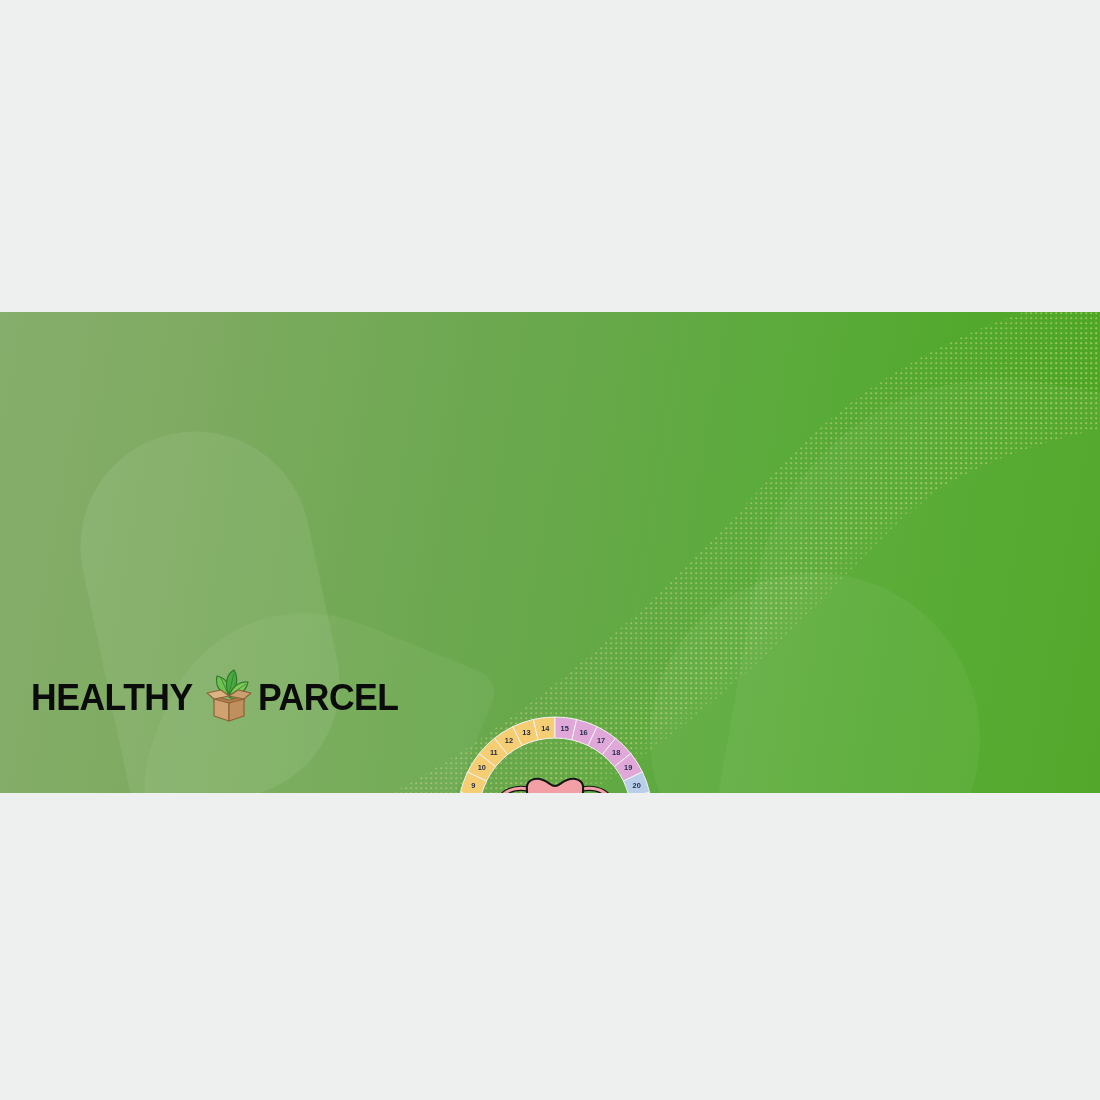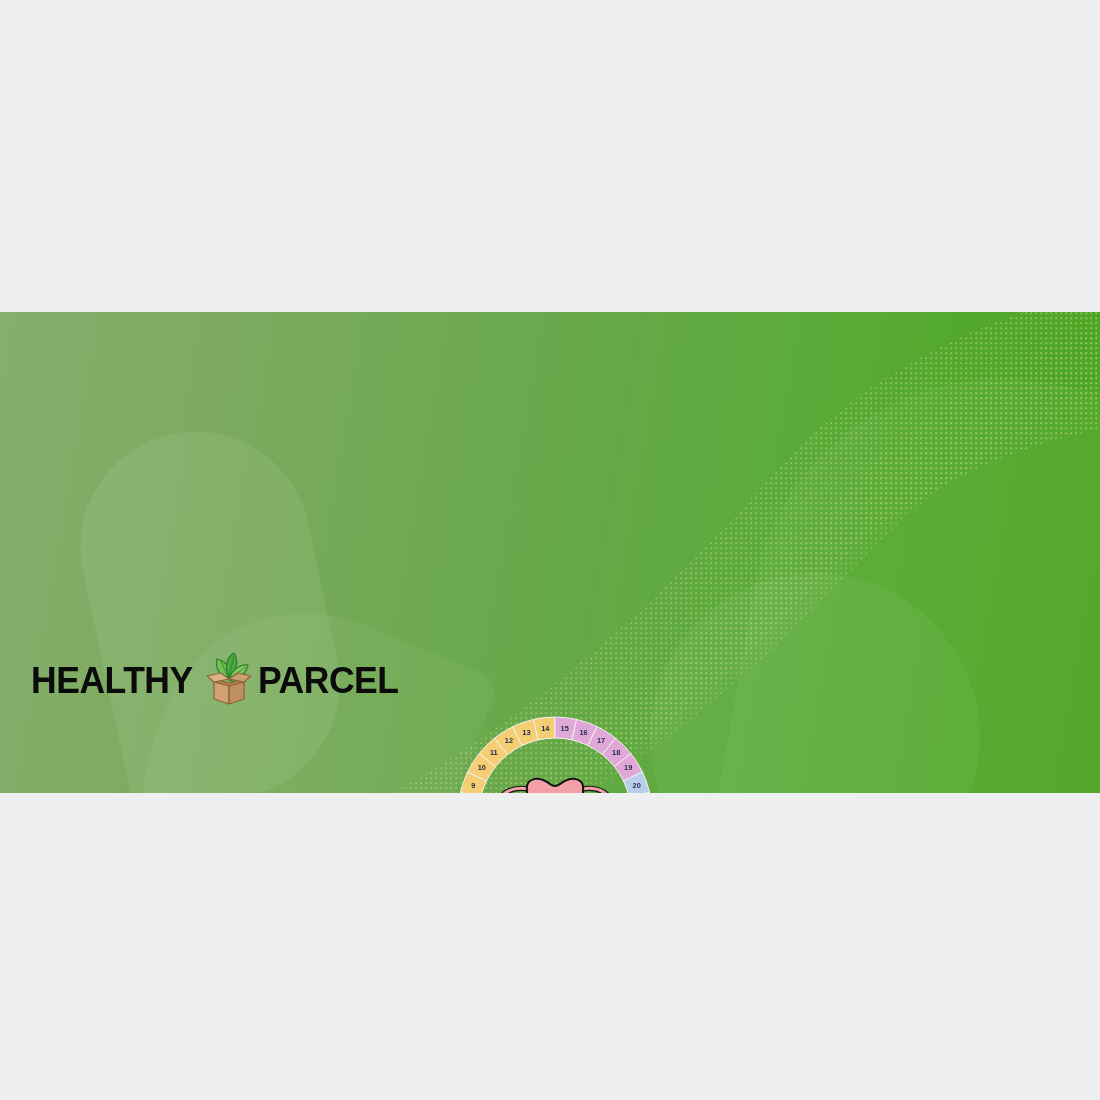--- a/index.html
+++ b/index.html
@@ -89,21 +89,21 @@
     width: 820px;
     height: 560px;
     pointer-events: none;
     opacity: 0.55;
   }
 
   
   #logo {
     position: absolute;
     left: 31px;
-    top: 340px;
+    top: 357px;
     display: flex;
     align-items: center;
     height: 56px;
   }
   .logo-word {
     font-size: 37px;
     font-weight: 700;
     color: #0b0b0b;
     letter-spacing: -0.5px;
     line-height: 1;

